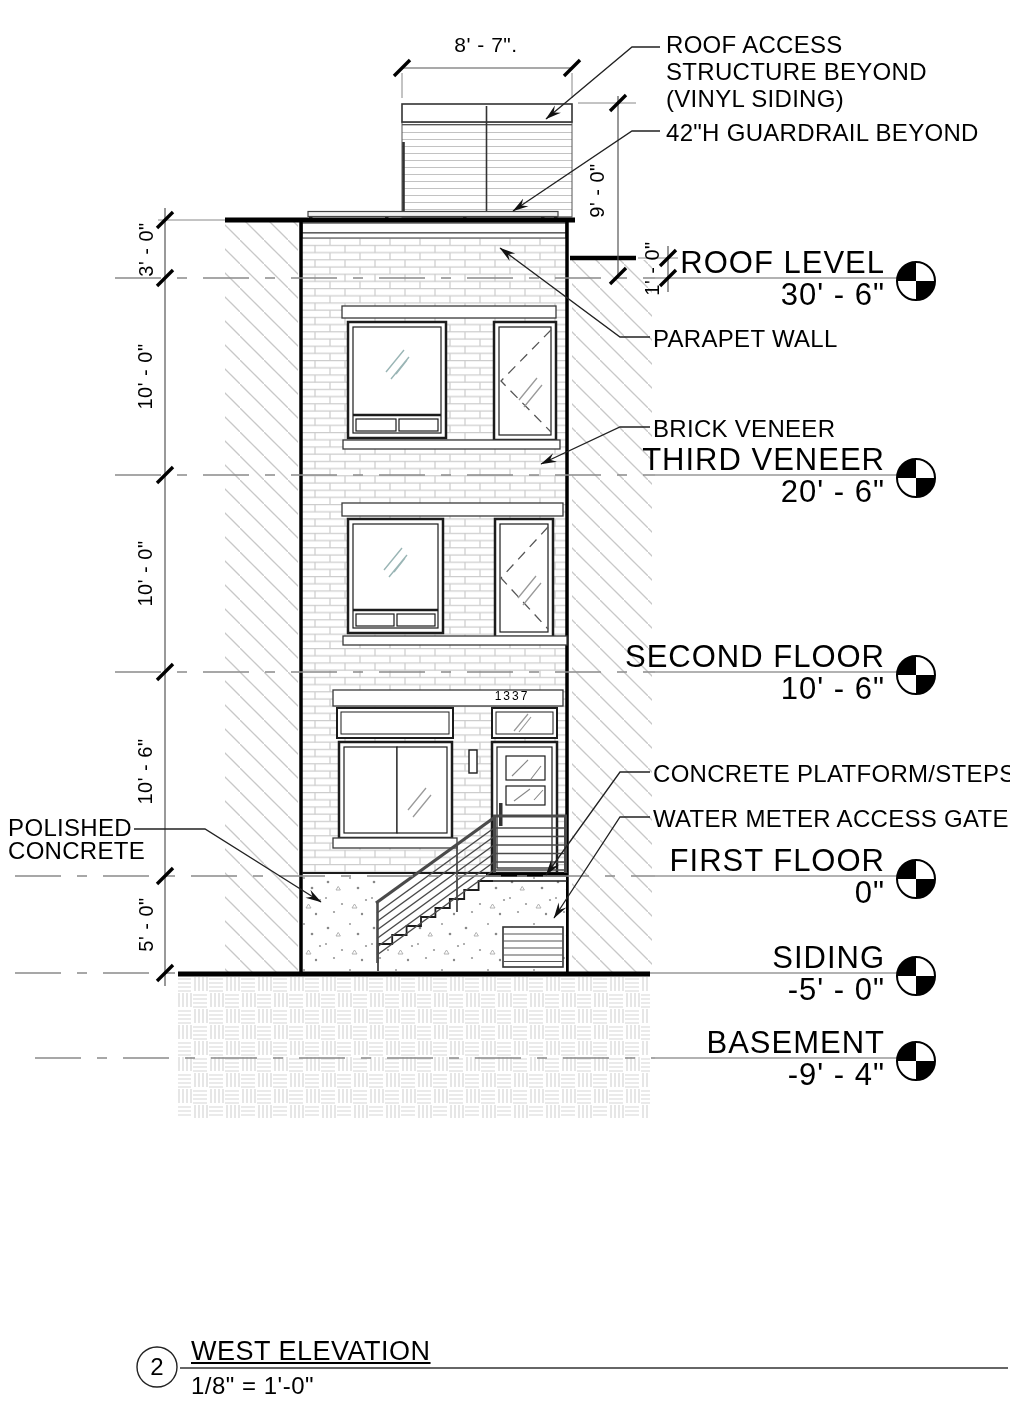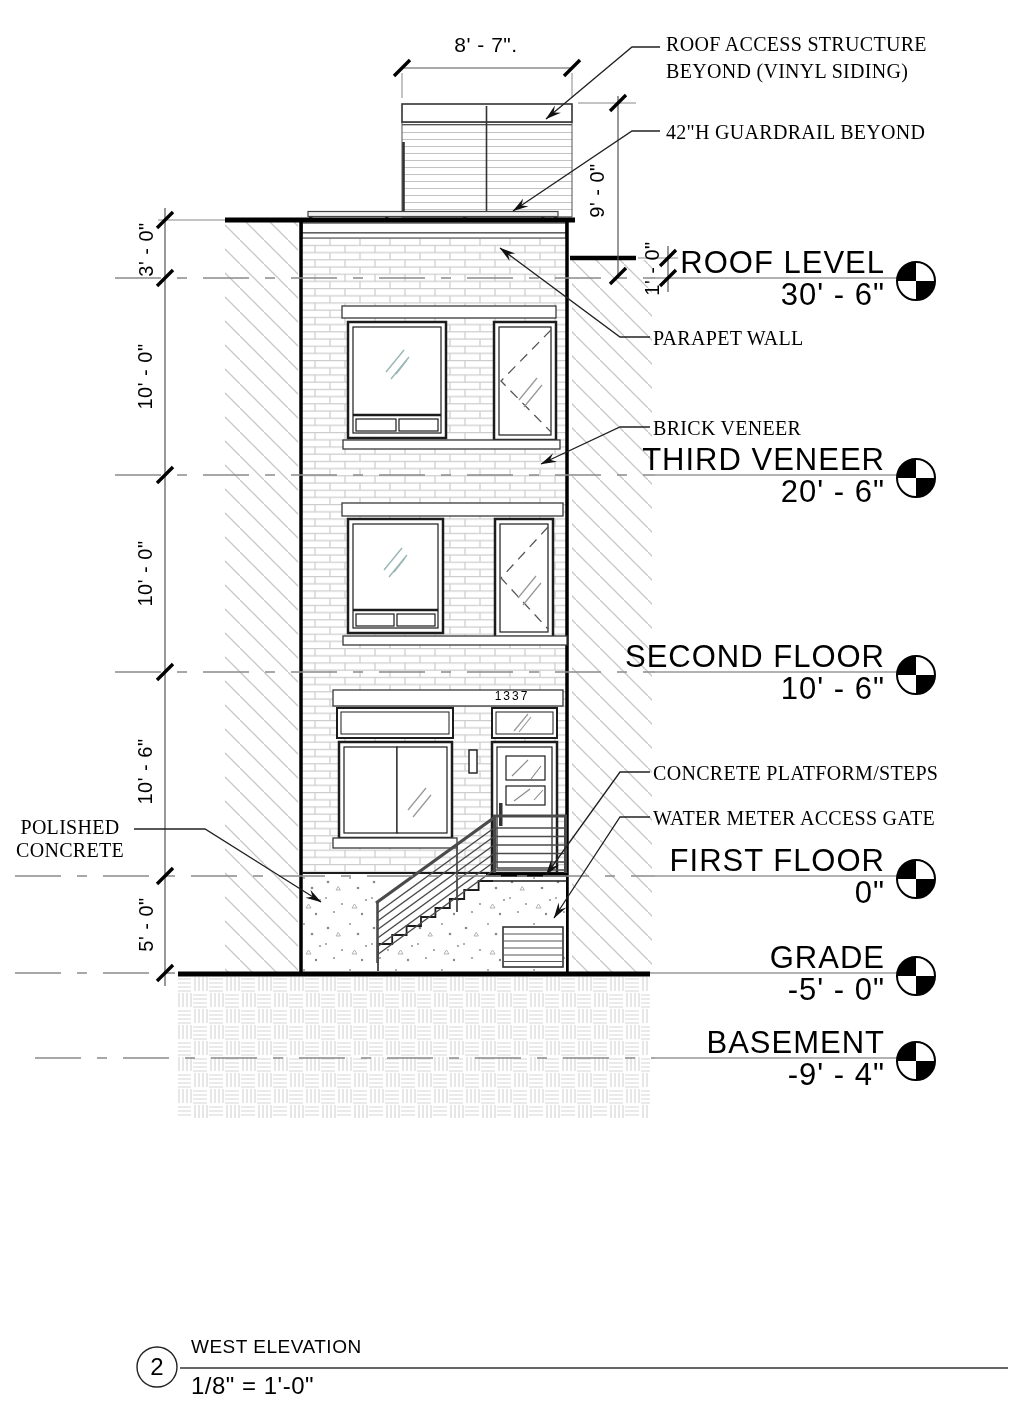--- a/index.html
+++ b/index.html
@@ -1,27 +1,27 @@
 <!DOCTYPE html>
 <html><head>
 <meta charset="utf-8">
 <style>
   html,body{margin:0;padding:0;background:#fff;}
   .sheet{position:relative;width:1010px;height:1420px;background:#fff;overflow:hidden;
          font-family:"Liberation Sans","DejaVu Sans",sans-serif;color:#000;}
   .sheet svg{position:absolute;left:0;top:0;}
   .t{position:absolute;white-space:nowrap;}
-  .ann{font-size:20px;line-height:27px;letter-spacing:.3px;font-family:Liberation Serif, serif;}
+  .ann{font-size:24px;line-height:27px;letter-spacing:.3px;}
   .wrap{white-space:normal;}
   .lvl{width:300px;text-align:right;font-size:31px;line-height:27px;letter-spacing:1px;}
   .dimv{font-size:20px;width:90px;text-align:center;transform:rotate(-90deg);letter-spacing:.5px;}
   .dimh{font-size:21px;width:100px;text-align:center;letter-spacing:.5px;}
   .addr{font-size:12px;width:44px;text-align:center;letter-spacing:2px;}
   .vnum{font-size:24px;width:40px;text-align:center;}
-  .vtitle{font-size:19px;letter-spacing:.5px;}
+  .vtitle{font-size:27px;letter-spacing:.5px;text-decoration:underline;}
   .vscale{font-size:24px;letter-spacing:.5px;}
 </style>
 </head>
 <body>
 
 <div class="sheet">
 
 <svg width="1010" height="1420" viewBox="0 0 1010 1420">
   <defs>
     <pattern id="brick" width="30" height="14.4" patternUnits="userSpaceOnUse">
@@ -293,21 +293,21 @@
 <div class="t ann wrap" style="left:8px;top:816px;width:124px;text-align:center;line-height:23px;">POLISHED CONCRETE</div>
 
 <div class="t lvl" style="left:585px;top:249px;">ROOF LEVEL</div>
 <div class="t lvl" style="left:585px;top:281px;">30' - 6"</div>
 <div class="t lvl" style="left:585px;top:446px;">THIRD VENEER</div>
 <div class="t lvl" style="left:585px;top:478px;">20' - 6"</div>
 <div class="t lvl" style="left:585px;top:643px;">SECOND FLOOR</div>
 <div class="t lvl" style="left:585px;top:675px;">10' - 6"</div>
 <div class="t lvl" style="left:585px;top:847px;">FIRST FLOOR</div>
 <div class="t lvl" style="left:585px;top:879px;">0"</div>
-<div class="t lvl" style="left:585px;top:944px;">GRADE</div>
+<div class="t lvl" style="left:585px;top:944px;">SIDING</div>
 <div class="t lvl" style="left:585px;top:976px;">-5' - 0"</div>
 <div class="t lvl" style="left:585px;top:1029px;">BASEMENT</div>
 <div class="t lvl" style="left:585px;top:1061px;">-9' - 4"</div>
 
 <div class="t dimh" style="left:436px;top:33px;">8' - 7".</div>
 <div class="t dimv" style="left:552px;top:179px;">9' - 0"</div>
 <div class="t dimv" style="left:607px;top:257px;">1' - 0"</div>
 <div class="t dimv" style="left:101px;top:238px;">3' - 0"</div>
 <div class="t dimv" style="left:100px;top:365px;">10' - 0"</div>
 <div class="t dimv" style="left:100px;top:562px;">10' - 0"</div>

